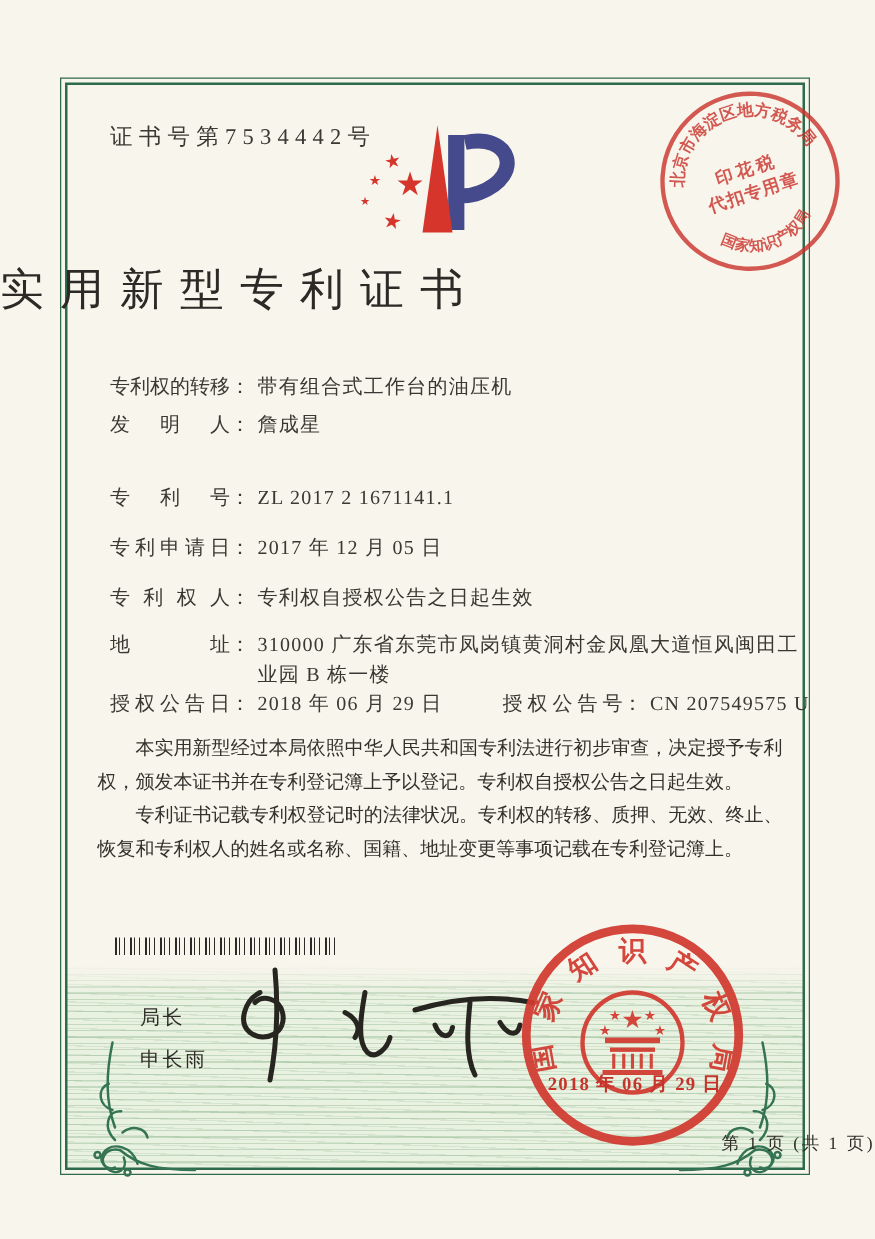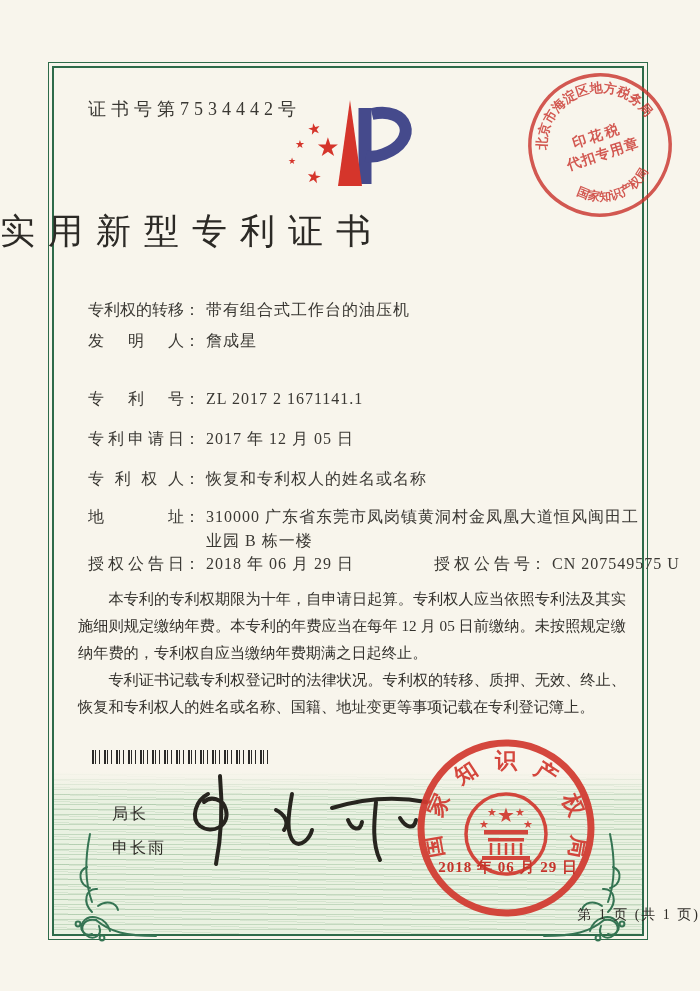--- a/index.html
+++ b/index.html
@@ -40,21 +40,21 @@
     font-size:35px;font-weight:normal;letter-spacing:13px;color:#2c2a26;
   }
   .frow{position:absolute;left:88px;z-index:4;font-size:16px;line-height:24px;white-space:nowrap;}
   .flabel{
     display:inline-block;width:96px;text-align:justify;text-align-last:justify;
     vertical-align:top;
   }
   .fcolon{display:inline-block;vertical-align:top;margin-right:6px;}
   .fvalue{display:inline-block;vertical-align:top;letter-spacing:1px;}
   .fvalue.wrap{white-space:normal;width:440px;}
-  .grant2{margin-left:76px;}
+  .grant2{margin-left:44px;}
   .paras{
     position:absolute;left:78px;top:585px;width:548px;z-index:4;
     font-size:15.2px;line-height:27px;color:#33312c;
   }
   .paras p{margin:0;text-indent:2em;text-align:justify;}
   .barcode{
     position:absolute;left:92px;top:750px;width:178px;height:14px;z-index:4;
     background:
       repeating-linear-gradient(90deg,
         #2b2a28 0 2px, transparent 2px 3px,
@@ -150,34 +150,34 @@
 <div class="frow" style="top:329px">
   <span class="flabel">发明人</span><span class="fcolon">：</span><span class="fvalue">詹成星</span>
 </div>
 <div class="frow" style="top:387px">
   <span class="flabel">专利号</span><span class="fcolon">：</span><span class="fvalue">ZL 2017 2 1671141.1</span>
 </div>
 <div class="frow" style="top:427px">
   <span class="flabel">专利申请日</span><span class="fcolon">：</span><span class="fvalue">2017 年 12 月 05 日</span>
 </div>
 <div class="frow" style="top:467px">
-  <span class="flabel">专利权人</span><span class="fcolon">：</span><span class="fvalue">恢复和专利权人的姓名或名称</span>
+  <span class="flabel">专利权人</span><span class="fcolon">：</span><span class="fvalue">专利权自授权公告之日起生效</span>
 </div>
 <div class="frow" style="top:505px">
   <span class="flabel">地址</span><span class="fcolon">：</span><span class="fvalue wrap">310000 广东省东莞市凤岗镇黄洞村金凤凰大道恒风闽田工业园 B 栋一楼</span>
 </div>
 <div class="frow" style="top:552px">
   <span class="flabel">授权公告日</span><span class="fcolon">：</span><span class="fvalue">2018 年 06 月 29 日</span>
   <span class="grant2">
     <span class="flabel">授权公告号</span><span class="fcolon">：</span><span class="fvalue">CN 207549575 U</span>
   </span>
 </div>
 
 <div class="paras">
-  <p>本专利的专利权期限为十年，自申请日起算。专利权人应当依照专利法及其实施细则规定缴纳年费。本专利的年费应当在每年 12 月 05 日前缴纳。未按照规定缴纳年费的，专利权自应当缴纳年费期满之日起终止。</p>
+  <p>本实用新型经过本局依照中华人民共和国专利法进行初步审查，决定授予专利权，颁发本证书并在专利登记簿上予以登记。专利权自授权公告之日起生效。</p>
   <p>专利证书记载专利权登记时的法律状况。专利权的转移、质押、无效、终止、恢复和专利权人的姓名或名称、国籍、地址变更等事项记载在专利登记簿上。</p>
 </div>
 
 <div class="barcode"></div>
 
 <div class="role">局长</div>
 <div class="dname">申长雨</div>
 
 <svg class="signature" width="270" height="100" viewBox="0 0 270 100">
   <g fill="none" stroke="#27251f" stroke-width="4" stroke-linecap="round">

